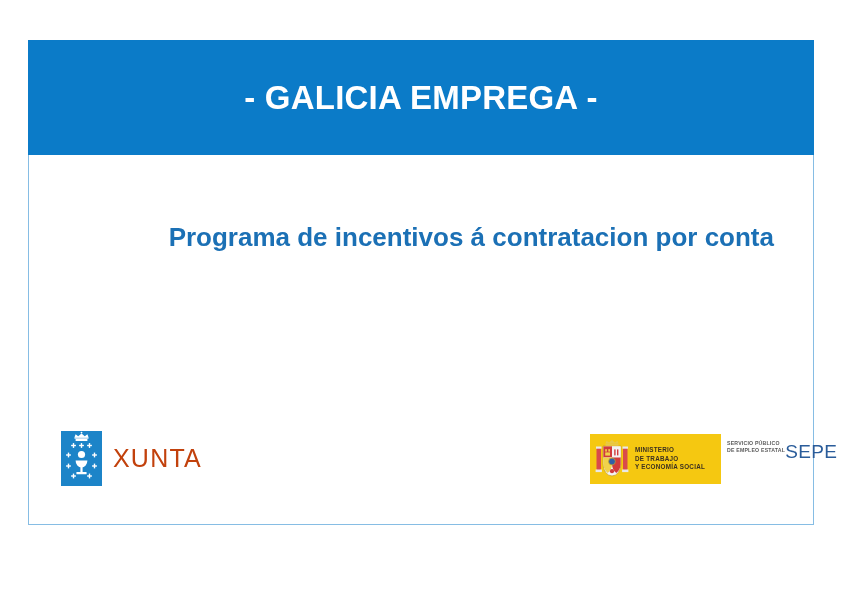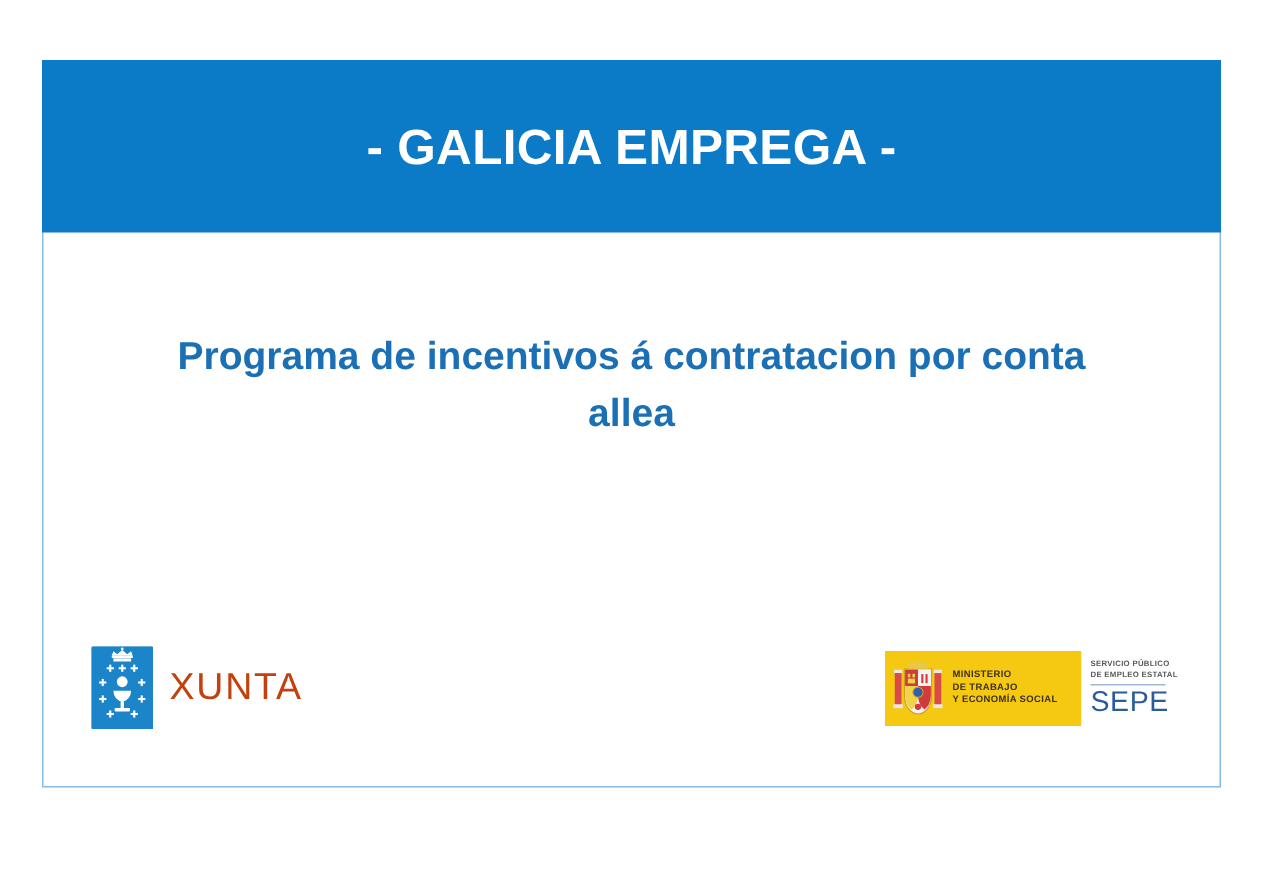--- a/index.html
+++ b/index.html
@@ -55,21 +55,21 @@
     left: 68px;
     top: 218px;
     width: 706px;
     text-align: center;
     color: #1b70b5;
     font-size: 26px;
     font-weight: bold;
     line-height: 38px;
     font-family: "Liberation Sans", sans-serif;
   }
-  .body-text .line { display: block; }
+  .body-text .line { display: block; text-align: right; }
 
   
   .logo-row {
     position: absolute;
     left: 28px;
     top: 425px;
     width: 786px;
     height: 70px;
   }
 
@@ -135,21 +135,21 @@
     font-family: "Liberation Sans", sans-serif;
   }
   .ministerio-text span { display: block; white-space: nowrap; }
   .sepe-right {
     width: 65px;
     height: 50px;
     background: #ffffff;
     box-sizing: border-box;
     padding: 6px 0 0 6px;
     display: flex;
-    flex-direction: column;
+    flex-direction: row;
     justify-content: flex-start;
   }
   .sepe-sub {
     color: #5a5a5a;
     font-size: 5.2px;
     line-height: 7px;
     font-weight: bold;
     letter-spacing: 0.2px;
     font-family: "Liberation Sans", sans-serif;
   }
@@ -174,21 +174,20 @@
 <body>
 
 <div class="slide-frame"></div>
 
 <div class="header-band">
   <div class="header-title">- GALICIA EMPREGA -</div>
 </div>
 
 <div class="body-text">
   <span class="line">Programa de incentivos á contratacion por conta</span>
-  <span class="line">allea</span>
 </div>
 
 <div class="logo-row">
 
   <div class="xunta-logo">
     <div class="xunta-shield">
       <svg width="41" height="55" viewBox="0 0 41 55">
         <rect x="0" y="0" width="41" height="55" fill="#1c84c8"></rect>
 
         <g fill="#ffffff">

